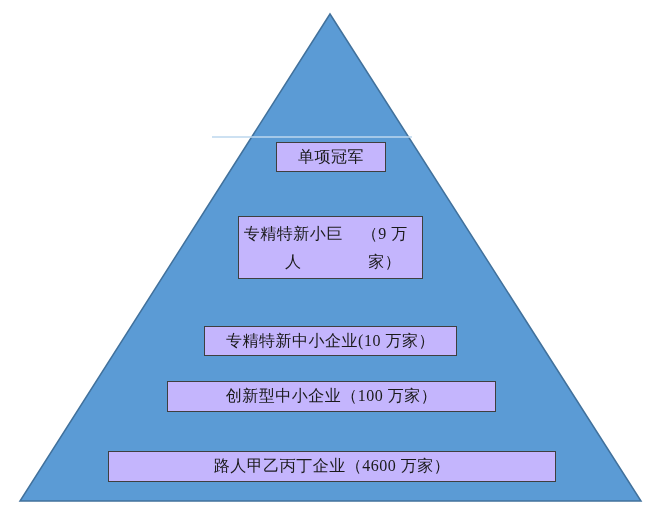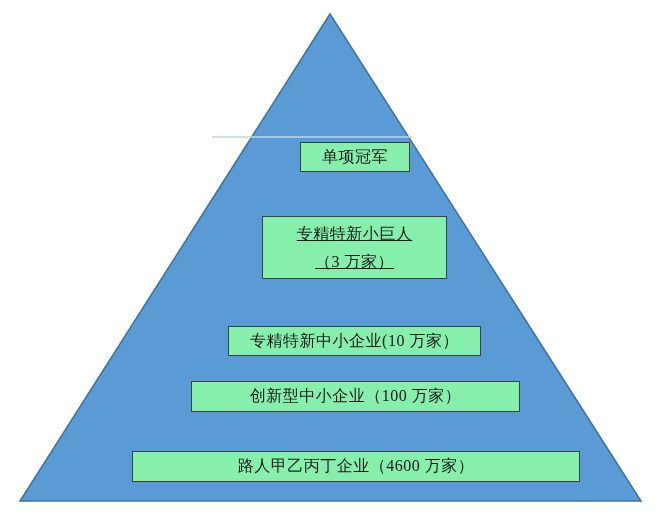--- a/index.html
+++ b/index.html
@@ -7,55 +7,54 @@
     position: relative;
     width: 666px;
     height: 516px;
     background: #ffffff;
     font-family: "Liberation Serif", serif;
     overflow: hidden;
   }
   .stage svg { position: absolute; left: 0; top: 0; }
   .level-box {
     position: absolute;
-    background: #86efac;
+    background: #c4b5fd;
     border: 1px solid #3f3f3f;
     display: flex;
     align-items: center;
     justify-content: center;
     text-align: center;
     font-size: 16px;
     color: #1a1a1a;
     box-sizing: border-box;
     letter-spacing: 0.5px;
-    margin-left: 24px;
   }
   .box-1 { left: 276px; top: 142px; width: 110px; height: 30px; }
-  .box-2 { left: 238px; top: 216px; width: 185px; height: 63px; flex-direction: column; line-height: 1.7; text-decoration: underline; }
+  .box-2 { left: 238px; top: 216px; width: 185px; height: 63px; flex-direction: row; line-height: 1.7; }
   .box-3 { left: 204px; top: 326px; width: 253px; height: 30px; }
   .box-4 { left: 167px; top: 381px; width: 329px; height: 31px; align-items: center; }
   .box-5 { left: 108px; top: 451px; width: 448px; height: 31px; }
 </style>
 </head>
 <body>
 
 <div class="stage">
 
   <svg width="666" height="516" viewBox="0 0 666 516">
     <polygon points="330,14 641,501 20,501" stroke-width="1.5" fill="#5B9BD5" stroke="#41719C"></polygon>
     <line x1="212" y1="137" x2="412" y2="137" stroke-width="1.5" stroke="#BDD7EE"></line>
   </svg>
 
   <div class="level-box box-1">
     <span>单项冠军</span>
   </div>
 
   <div class="level-box box-2">
     <span>专精特新小巨人</span>
-    <span>（3 万家）</span>
+    <span>（9 万家）</span>
   </div>
 
   <div class="level-box box-3">
     <span>专精特新中小企业(10 万家）</span>
   </div>
 
   <div class="level-box box-4">
     <span>创新型中小企业（100 万家）</span>
   </div>
 

